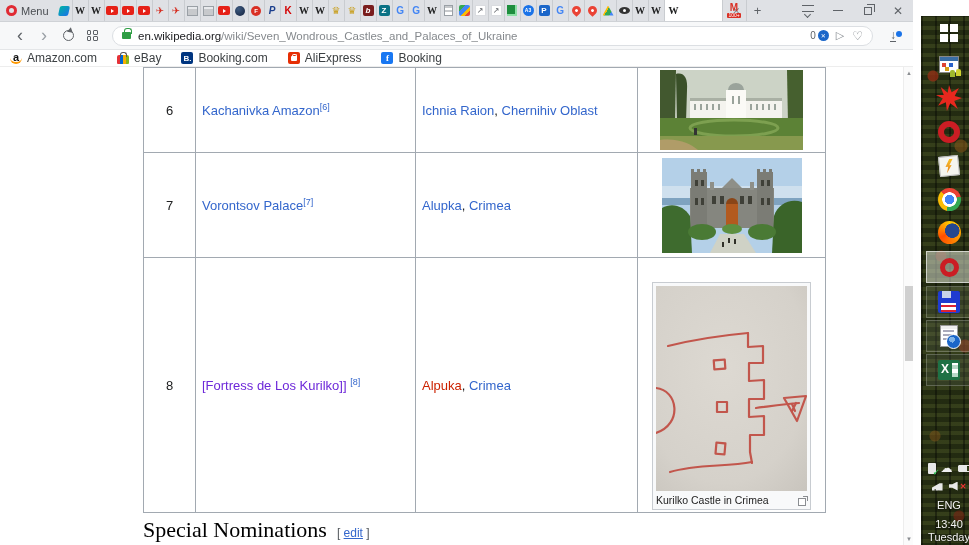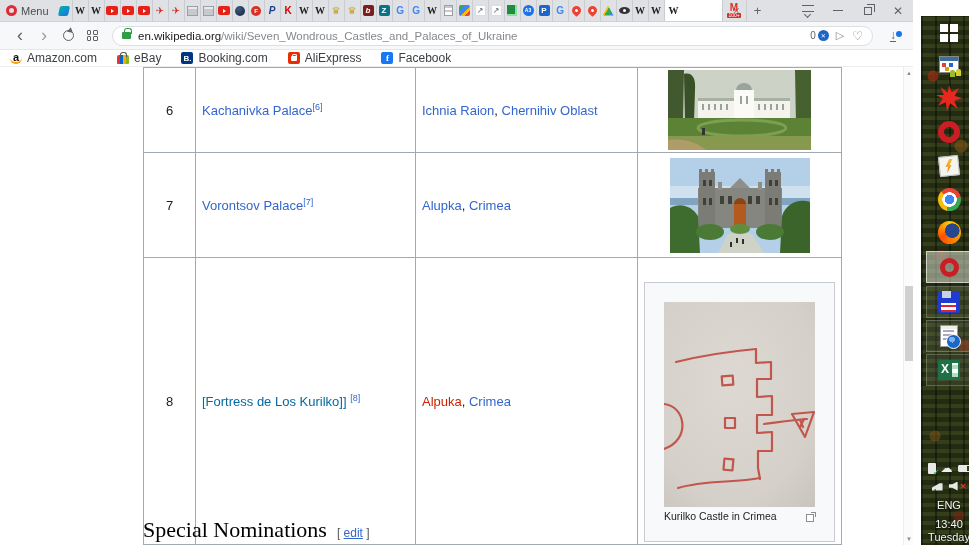--- a/index.html
+++ b/index.html
@@ -113,22 +113,22 @@
   .content { position:relative; height:478px; background:#fff; overflow:hidden; }
   table.wtable { position:absolute; left:143px; top:0; border-collapse:collapse; }
   .wtable td { border:1px solid #a2a9b1; font-size:13px; color:#202122; vertical-align:middle; padding:2px 6px; }
   .cell-num { text-align:center; width:52px; }
   .cell-name { width:220px; }
   .cell-loc { width:222px; }
   .cell-photo { width:188px; text-align:center; padding:2px; }
   a.wlink { color:#3366cc; text-decoration:none; }
   a.redlink { color:#cc2200; text-decoration:none; }
   sup.ref { font-size:9px; color:#3366cc; vertical-align:super; line-height:0; }
-  .plainname { color:#0369a1; }
-  .thumb { display:inline-block; background:#f8f9fa; border:1px solid #c8ccd1; padding:19px; text-align:center;margin-top:22px; }
+  .plainname { color:#6d28d9; }
+  .thumb { display:inline-block; background:#f8f9fa; border:1px solid #c8ccd1; padding:3px; text-align:center;margin-top:22px; }
   .thumb-cap { display:flex; justify-content:space-between; align-items:flex-end; padding-top:3px; width:151px; }
   .cap-text { font-size:10.5px; color:#222; }
   .i-enlarge { position:relative; width:8px; height:8px; border:1px solid #8a8d91; background:#fff; flex:none; margin-right:1px; }
   .i-enlarge::before { content:""; position:absolute; right:-3px; top:-3px; width:4px; height:4px; border-top:1px solid #8a8d91; border-right:1px solid #8a8d91; }
   .h2-wrap { position:absolute; left:143px; top:450px; width:762px; border-bottom:1px solid #a2a9b1; padding-bottom:6px; }
   .h2-title { display:inline; font-family:"Liberation Serif",serif; font-size:22px; font-weight:normal; color:#000; }
   .edit-section { font-size:12px; margin-left:10px; color:#54595d; }
   .edit-section::before { content:"[ "; }
   .edit-section::after { content:" ]"; }
   .edit-link { color:#3366cc; }
@@ -408,30 +408,30 @@
         <div class="bm">
           <span class="bi bi-booking">B.</span>
           <span class="bm-label">Booking.com</span>
         </div>
         <div class="bm">
           <span class="bi bi-ali"></span>
           <span class="bm-label">AliExpress</span>
         </div>
         <div class="bm">
           <span class="bi bi-facebook">f</span>
-          <span class="bm-label">Facebook</span>
+          <span class="bm-label">Booking</span>
         </div>
       </div>
 
     <div class="content">
       <table class="wtable">
         <tbody>
             <tr style="height:84px;">
           <td class="cell-num">6</td>
-          <td class="cell-name"><a class="wlink" href="#">Kachanivka Palace</a><sup class="ref">[6]</sup></td>
+          <td class="cell-name"><a class="wlink" href="#">Kachanivka Amazon</a><sup class="ref">[6]</sup></td>
           <td class="cell-loc"><a class="wlink" href="#">Ichnia Raion</a><span>, </span><a class="wlink" href="#">Chernihiv Oblast</a></td>
           <td class="cell-photo">
             <svg class="photo-img" width="143" height="80" viewBox="0 0 143 80">
               <rect width="143" height="80" fill="#d9ded3"></rect>
               <rect width="143" height="48" fill="#ccd3c6"></rect>
               <path d="M0,0 L16,0 L15,52 L0,55 Z" fill="#42582f"></path>
               <path d="M16,4 C24,2 28,8 27,20 L26,52 L17,52 Z" fill="#3a5029"></path>
               <path d="M127,0 L143,0 L143,55 L128,54 Z" fill="#46602f"></path>
               <rect x="30" y="30" width="92" height="18" fill="#f4f3ee"></rect>
               <rect x="30" y="28" width="92" height="3" fill="#a9b0a4"></rect>

